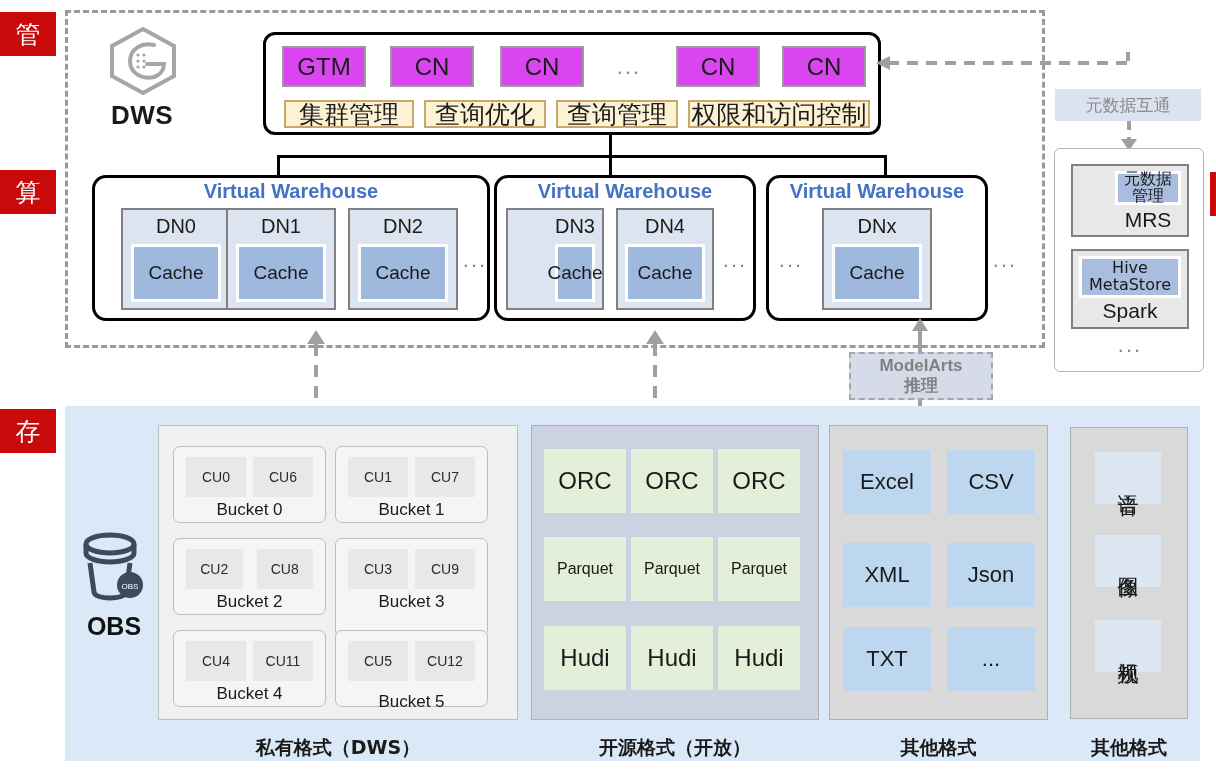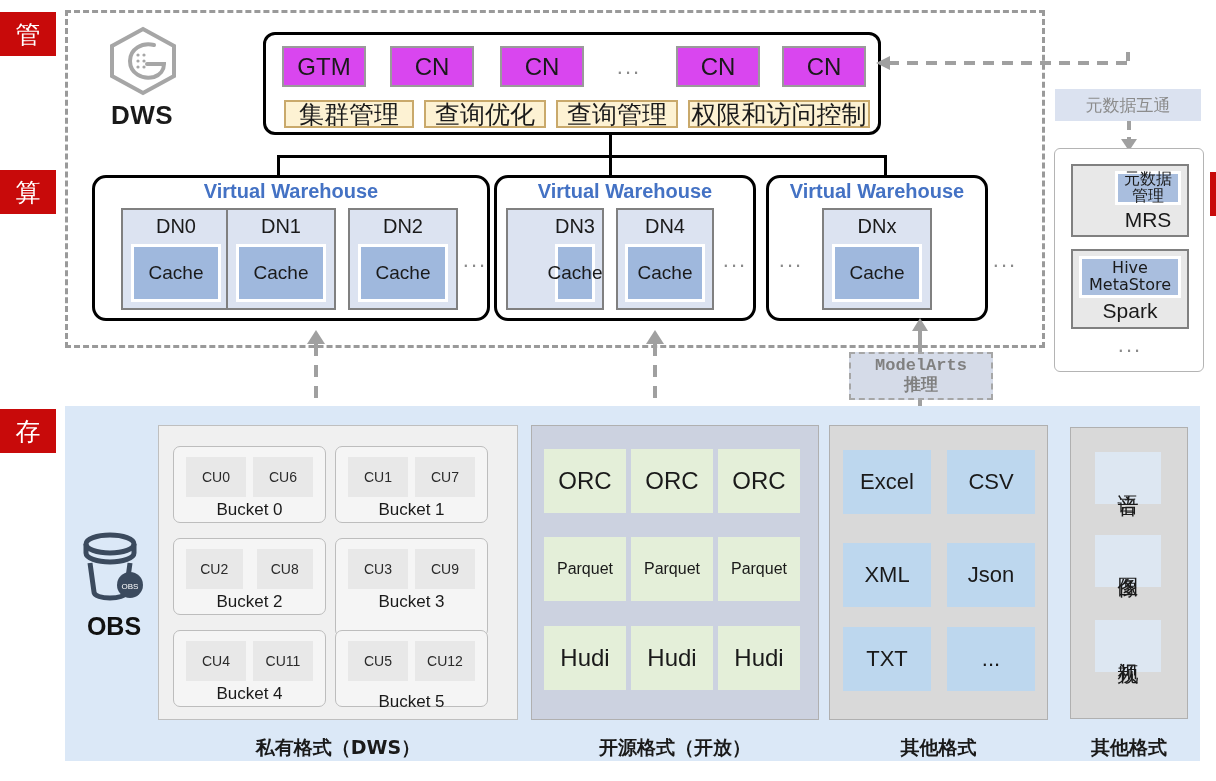--- a/index.html
+++ b/index.html
@@ -42,21 +42,21 @@
              font-size:17px;font-family:"DejaVu Sans",sans-serif;}
   .meta-panel{border:1px solid #b4b4b4;border-radius:6px;background:#fff;}
   .engine-box{background:#e8e8e8;border:2px solid #808080;}
   .engine-chip{background:#a9bede;border:3px solid #fff;display:flex;align-items:center;justify-content:center;
                text-align:center;font-size:16px;line-height:1.05;color:#1a1a1a;font-family:"DejaVu Sans",sans-serif;}
   .engine-name{text-align:center;font-size:21px;color:#1a1a1a;}
 
   
   .modelarts{background:#d5dbe8;border:2px dashed #a6a6a6;display:flex;flex-direction:column;
              align-items:center;justify-content:center;color:#808080;font-weight:bold;font-size:17px;
-             line-height:1.2;font-family:Liberation Mono, monospace;}
+             line-height:1.2;font-family:Liberation Sans, sans-serif;}
 
   
   .storage-band{background:#dbe8f7;}
   .obs-label{font-size:25px;font-weight:bold;color:#111;text-align:center;}
 
   .panel-private{background:#f0f0f0;border:1px solid #bfbfbf;}
   .panel-open{background:#ccd2e0;border:1px solid #b0b0b0;}
   .panel-other{background:#d9d9d9;border:1px solid #b0b0b0;}
 
   .bucket{background:#f5f5f5;border:1px solid #bdbdbd;border-radius:7px;}

